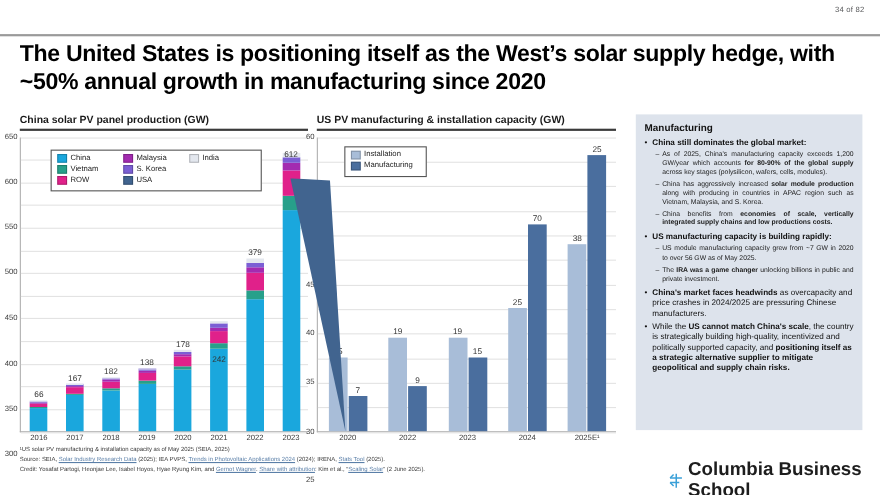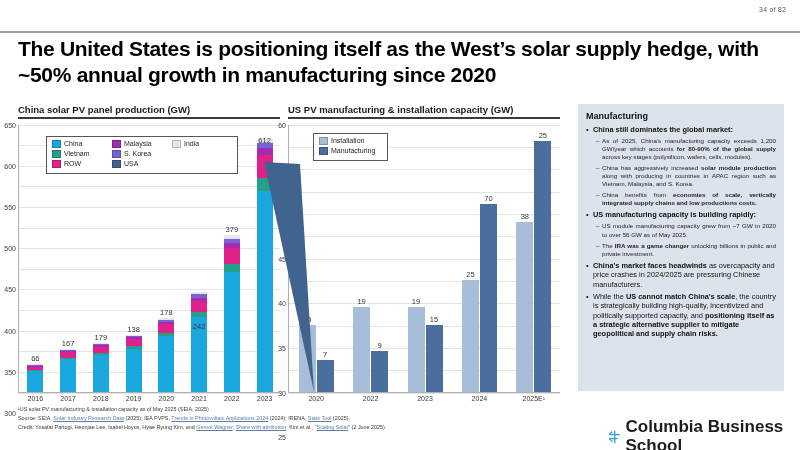--- a/index.html
+++ b/index.html
@@ -204,21 +204,21 @@
         <div class="bar-label" style="left: 32.125px; top: 214.532px;">167</div>
         <div class="xtick" style="left: 65.5px; width: 32.75px;">2018</div>
         <div class="bar" style="left: 73.875px; width: 16px; height: 48.24px;">
           <div class="seg" style="background: rgb(26, 167, 221); height: 76.0684%; bottom: 0%;"></div>
           <div class="seg" style="background: rgb(39, 160, 138); height: 4.2735%; bottom: 76.0684%;"></div>
           <div class="seg" style="background: rgb(224, 33, 138); height: 11.9658%; bottom: 80.3419%;"></div>
           <div class="seg" style="background: rgb(163, 43, 176); height: 3.4188%; bottom: 92.3077%;"></div>
           <div class="seg" style="background: rgb(123, 95, 212); height: 2.5641%; bottom: 95.7265%;"></div>
           <div class="seg" style="background: rgb(227, 231, 238); height: 1.7094%; bottom: 98.2906%;"></div>
         </div>
-        <div class="bar-label" style="left: 64.875px; top: 208.76px;">179</div>
+        <div class="bar-label" style="left: 64.875px; top: 208.76px;">182</div>
         <div class="xtick" style="left: 98.25px; width: 32.75px;">2019</div>
         <div class="bar" style="left: 106.625px; width: 16px; height: 56.8985px;">
           <div class="seg" style="background: rgb(26, 167, 221); height: 75.3623%; bottom: 0%;"></div>
           <div class="seg" style="background: rgb(39, 160, 138); height: 4.34783%; bottom: 75.3623%;"></div>
           <div class="seg" style="background: rgb(224, 33, 138); height: 12.3188%; bottom: 79.7101%;"></div>
           <div class="seg" style="background: rgb(163, 43, 176); height: 3.62319%; bottom: 92.029%;"></div>
           <div class="seg" style="background: rgb(123, 95, 212); height: 2.89855%; bottom: 95.6522%;"></div>
           <div class="seg" style="background: rgb(227, 231, 238); height: 1.44928%; bottom: 98.5507%;"></div>
         </div>
         <div class="bar-label" style="left: 97.625px; top: 200.102px;">138</div>

